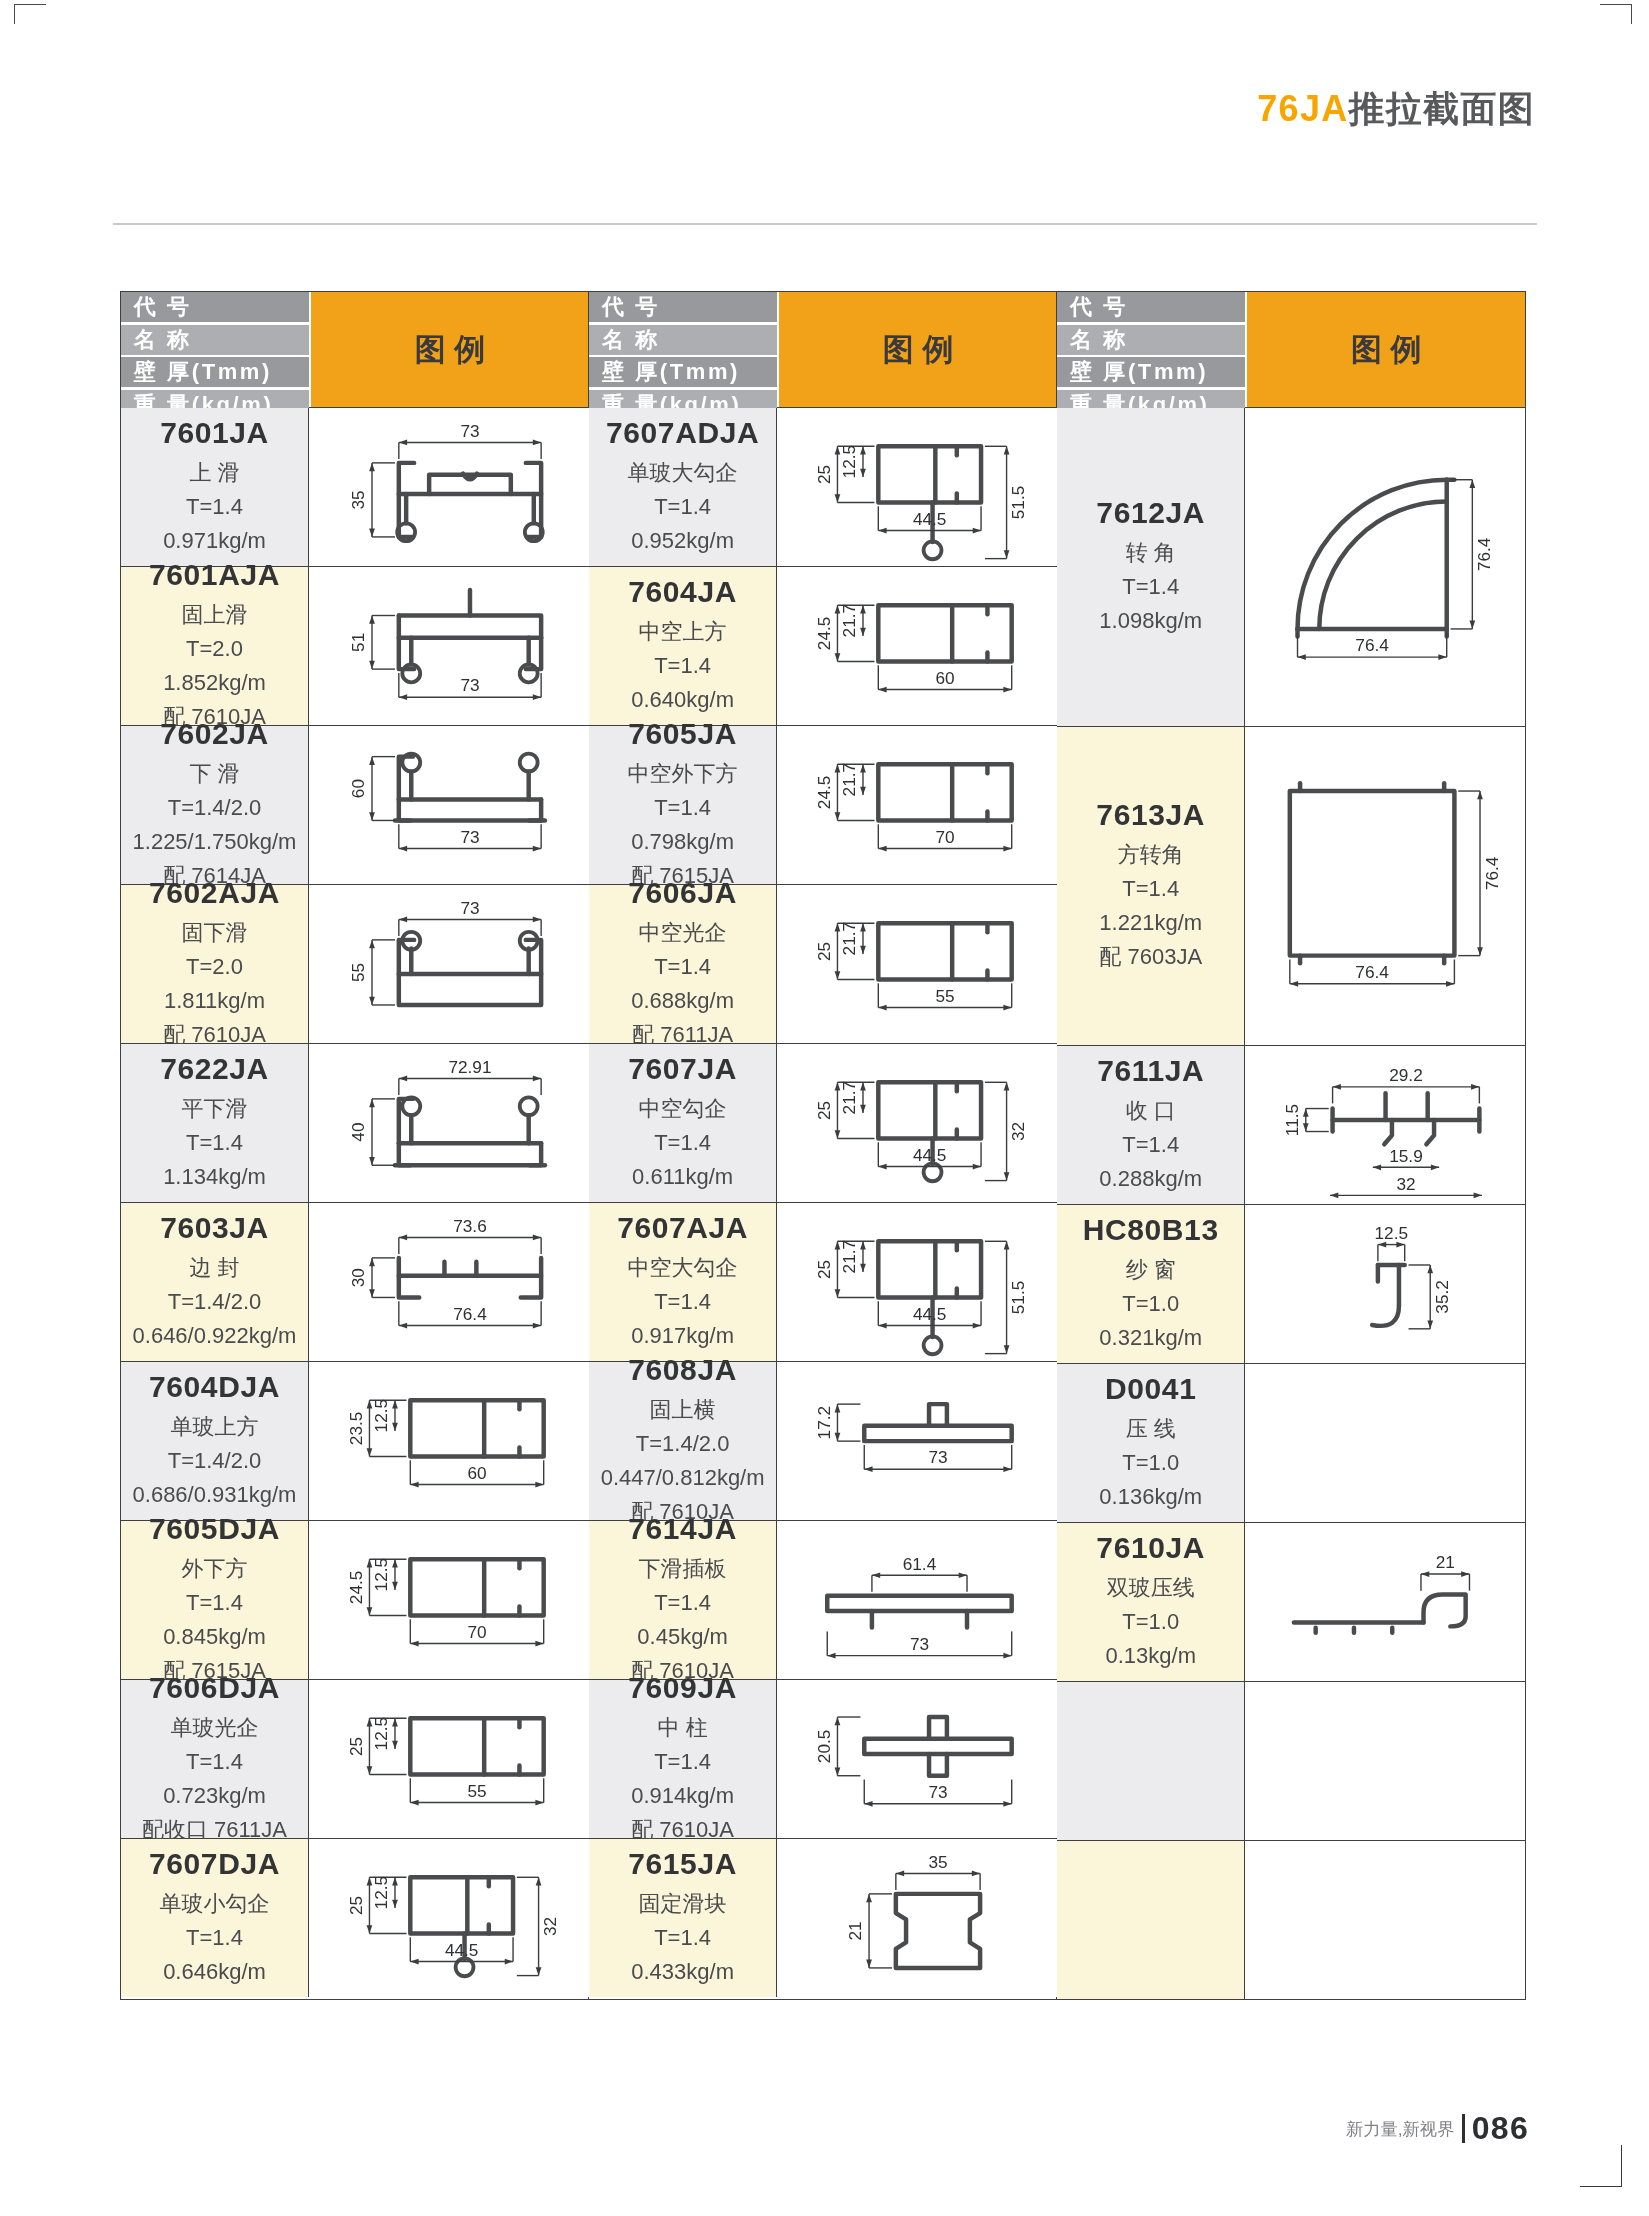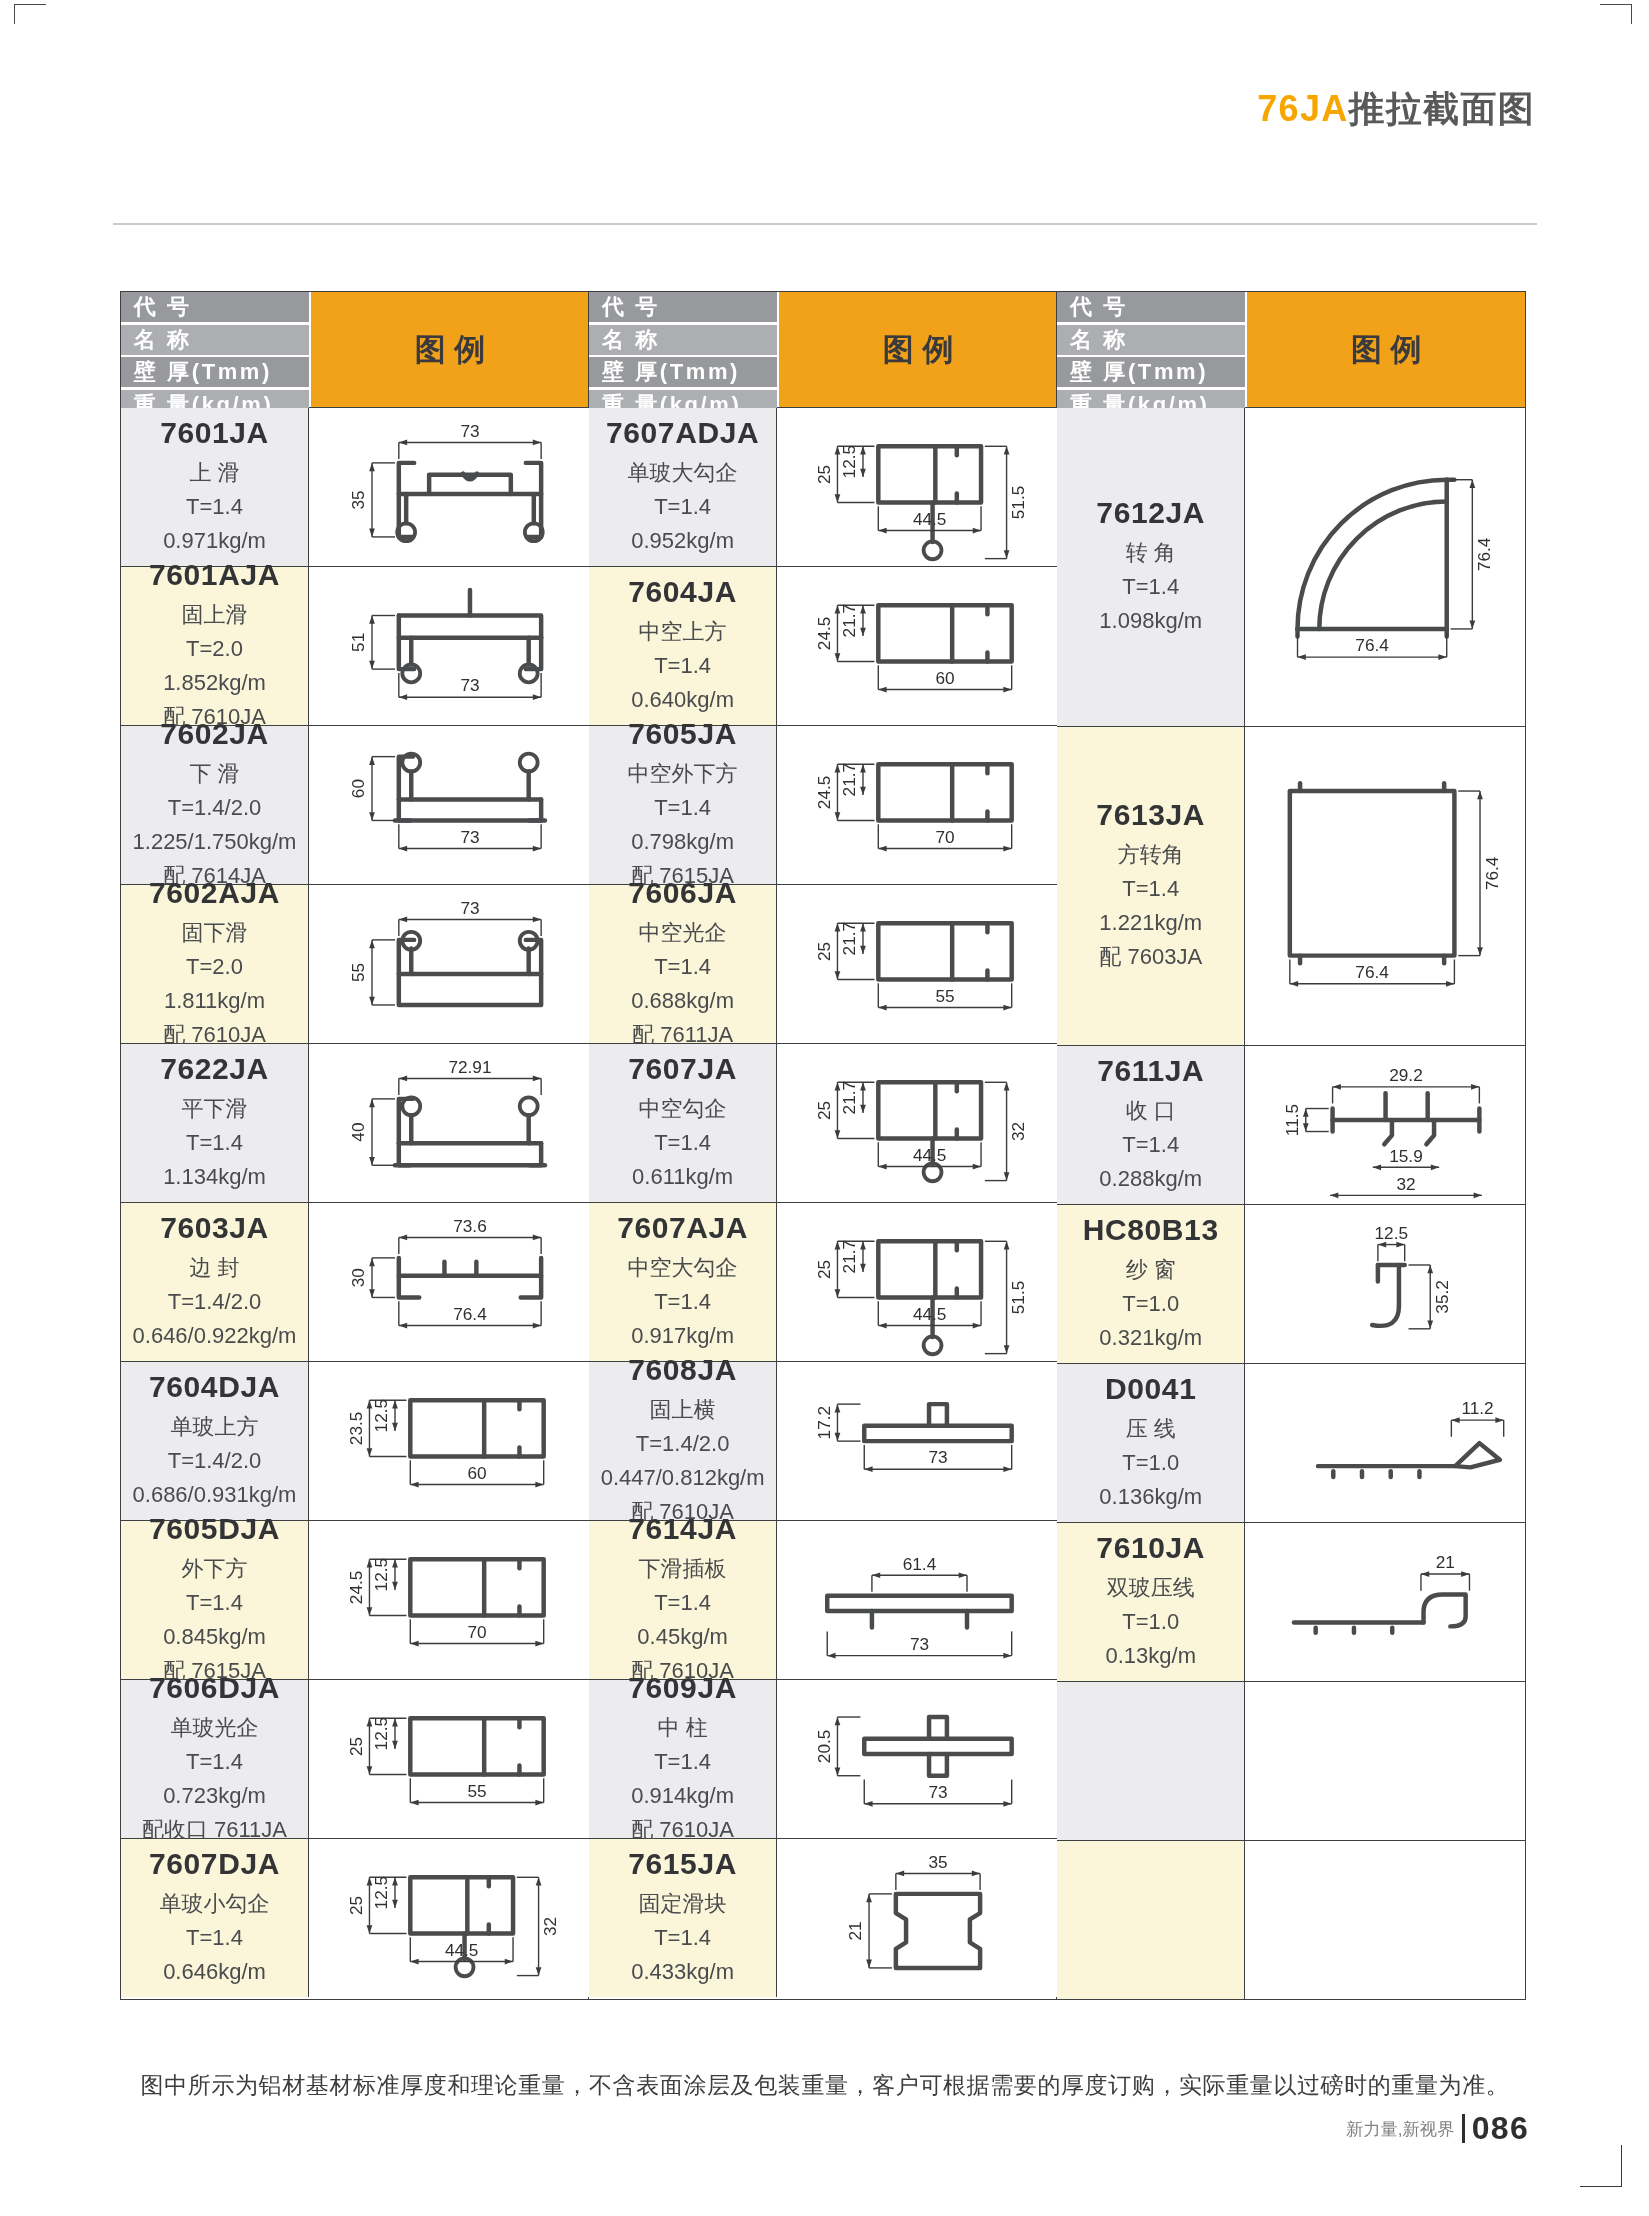--- a/index.html
+++ b/index.html
@@ -932,38 +932,20 @@
             </svg>
           </div>
         </div>
         <div class="brow" style="height: 159px; gap: 24px;">
           <div class="blabel gray">
             <div class="pcode">D0041</div>
             <div class="pline">压 线</div>
             <div class="pline">T=1.0</div>
             <div class="pline">0.136kg/m</div>
           </div>
-          <div class="bdraw">
-            <svg width="276" height="157" viewBox="0 0 431 246">
-              <g class="prof">
-                <path d="M76 160H291"></path>
-                <path d="M100 168v9"></path>
-                <path d="M145 168v9"></path>
-                <path d="M190 168v9"></path>
-                <path d="M235 168v9"></path>
-                <path d="M291 160L329 124L361 150L315 162Z"></path>
-              </g>
-              <line class="diml" x1="285" y1="88" x2="367" y2="88"></line>
-              <polygon class="dima" points="285,88 298,83.5 298,92.5"></polygon>
-              <polygon class="dima" points="367,88 354,83.5 354,92.5"></polygon>
-              <line class="diml" x1="285" y1="88" x2="285" y2="114"></line>
-              <line class="diml" x1="367" y1="88" x2="367" y2="114"></line>
-              <text class="dimt" x="326" y="79" text-anchor="middle">11.2</text>
-            </svg>
-          </div>
         </div>
         <div class="brow" style="height: 159px;">
           <div class="blabel cream">
             <div class="pcode">7610JA</div>
             <div class="pline">双玻压线</div>
             <div class="pline">T=1.0</div>
             <div class="pline">0.13kg/m</div>
           </div>
           <div class="bdraw">
             <svg width="276" height="157" viewBox="0 0 431 246">
@@ -987,21 +969,20 @@
           <div class="blabel gray"></div>
           <div class="bdraw"></div>
         </div>
         <div class="brow" style="height: 159px;">
           <div class="blabel cream"></div>
           <div class="bdraw"></div>
         </div>
       </div>
     </div>
 
-  <p class="footnote">图中所示为铝材基材标准厚度和理论重量，不含表面涂层及包装重量，客户可根据需要的厚度订购，实际重量以过磅时的重量为准。</p>
 
   <div class="pagefoot">
     <span class="brand">新力量,新视界</span>
     <span class="pbar"></span>
     <span class="pnum">086</span>
   </div>
 </div>
 
 
 </body></html>

